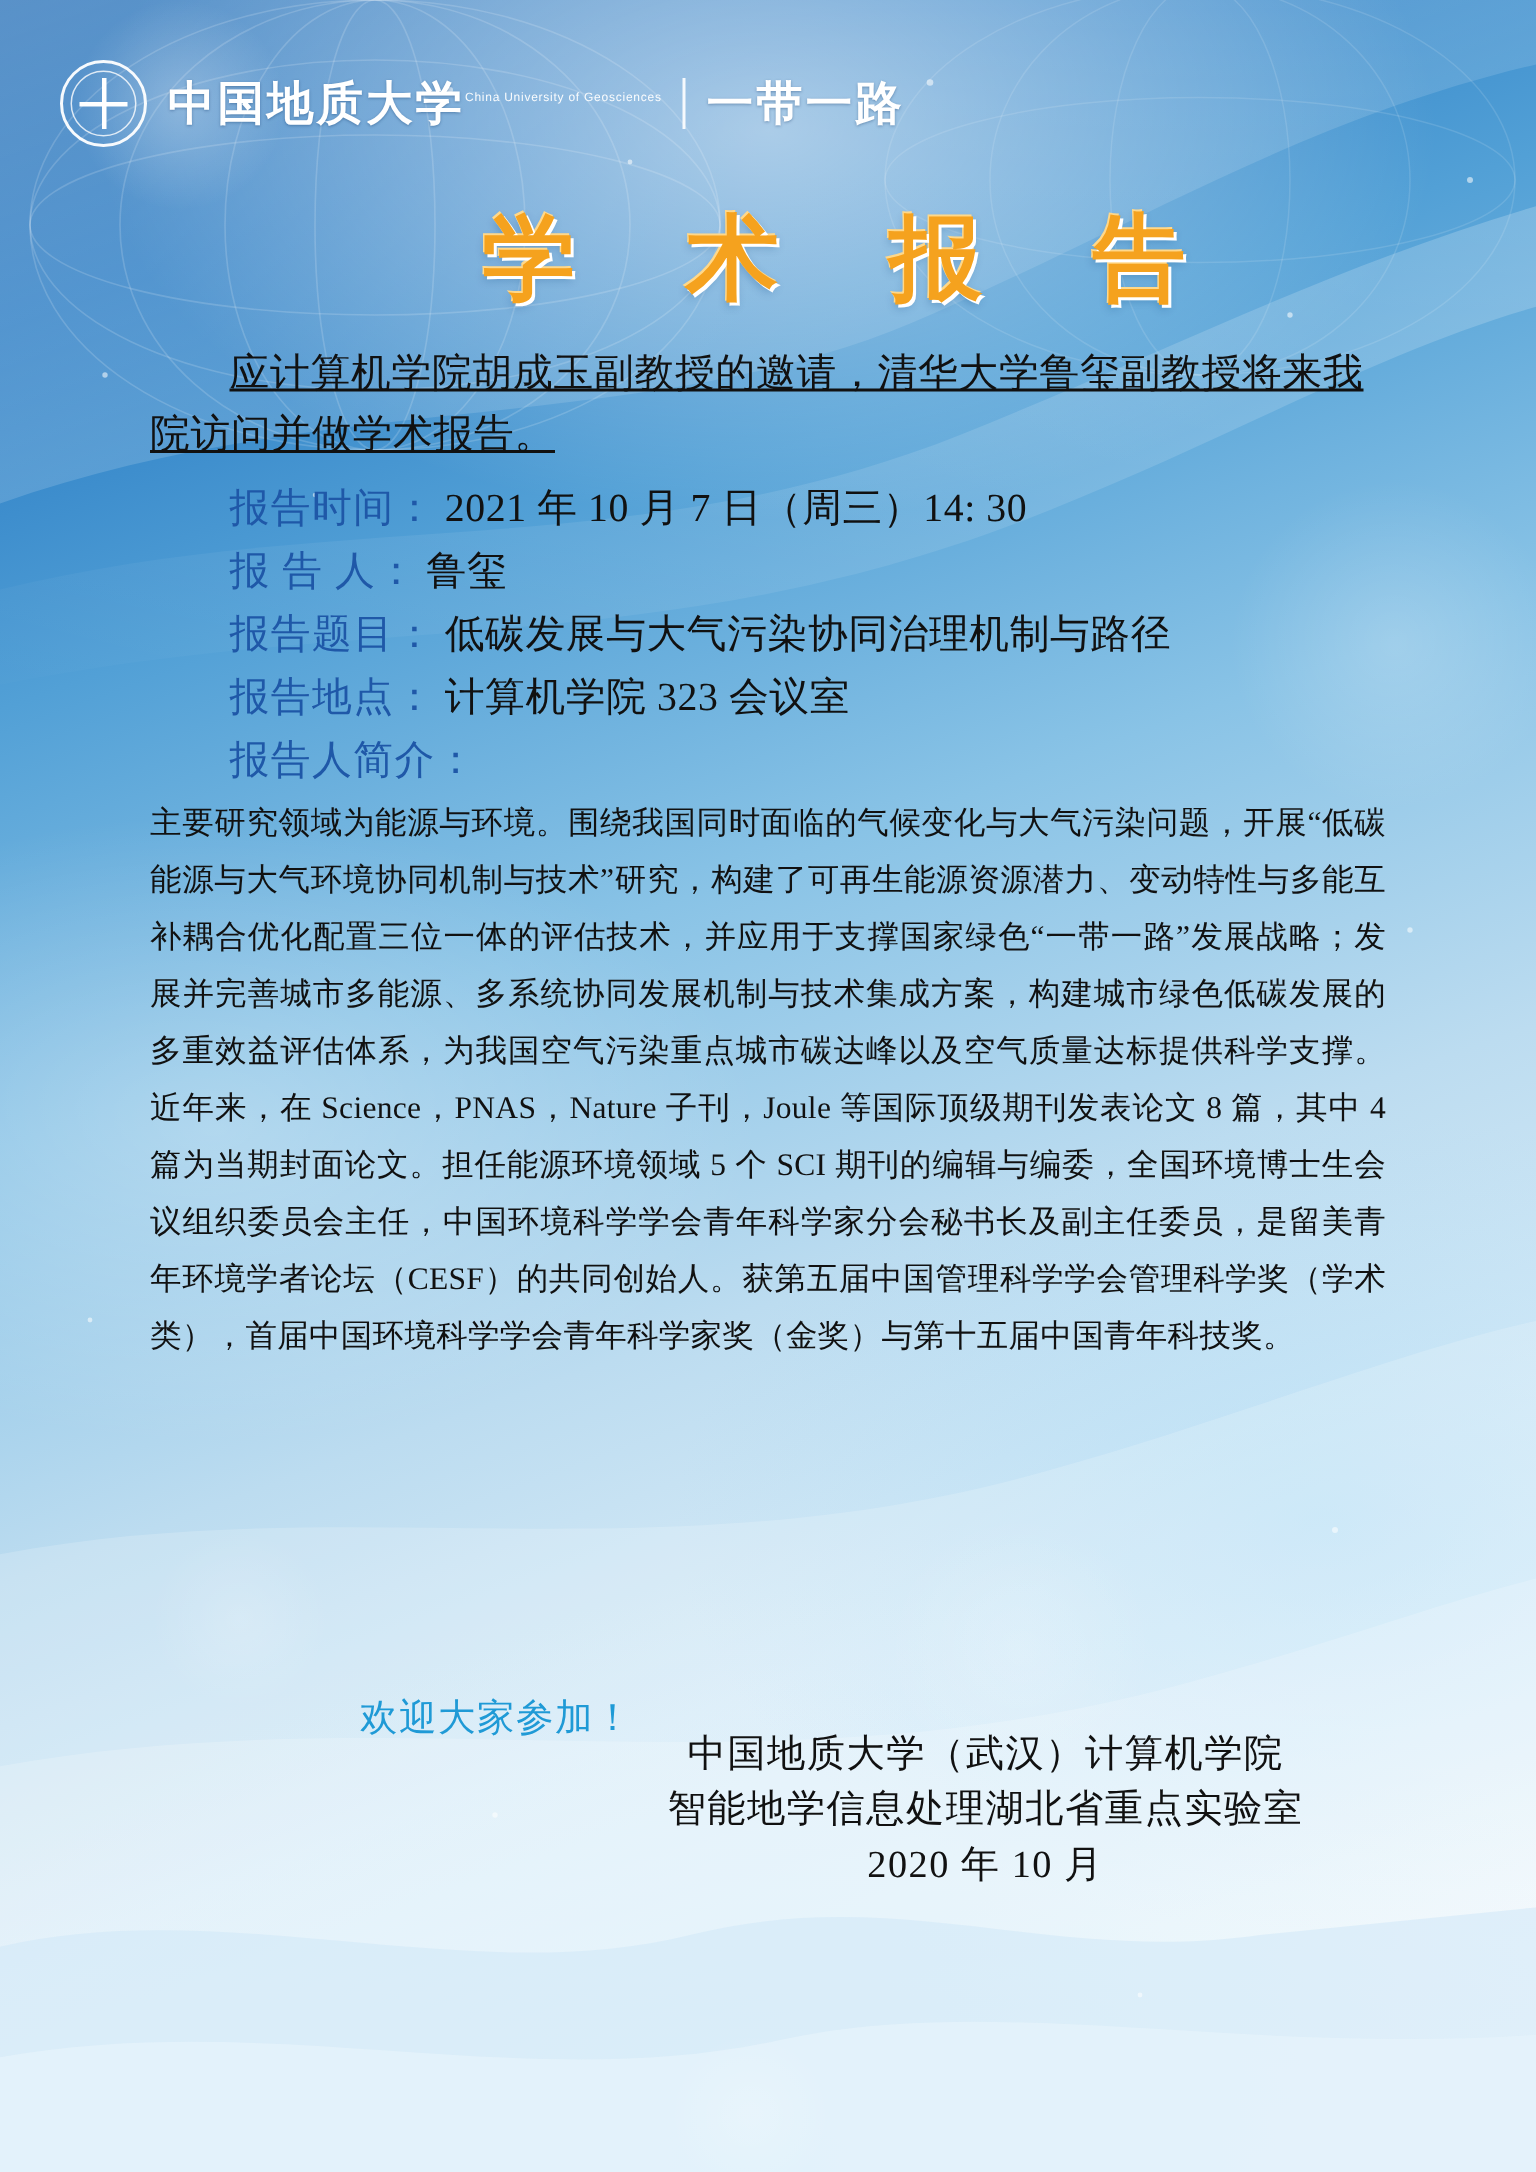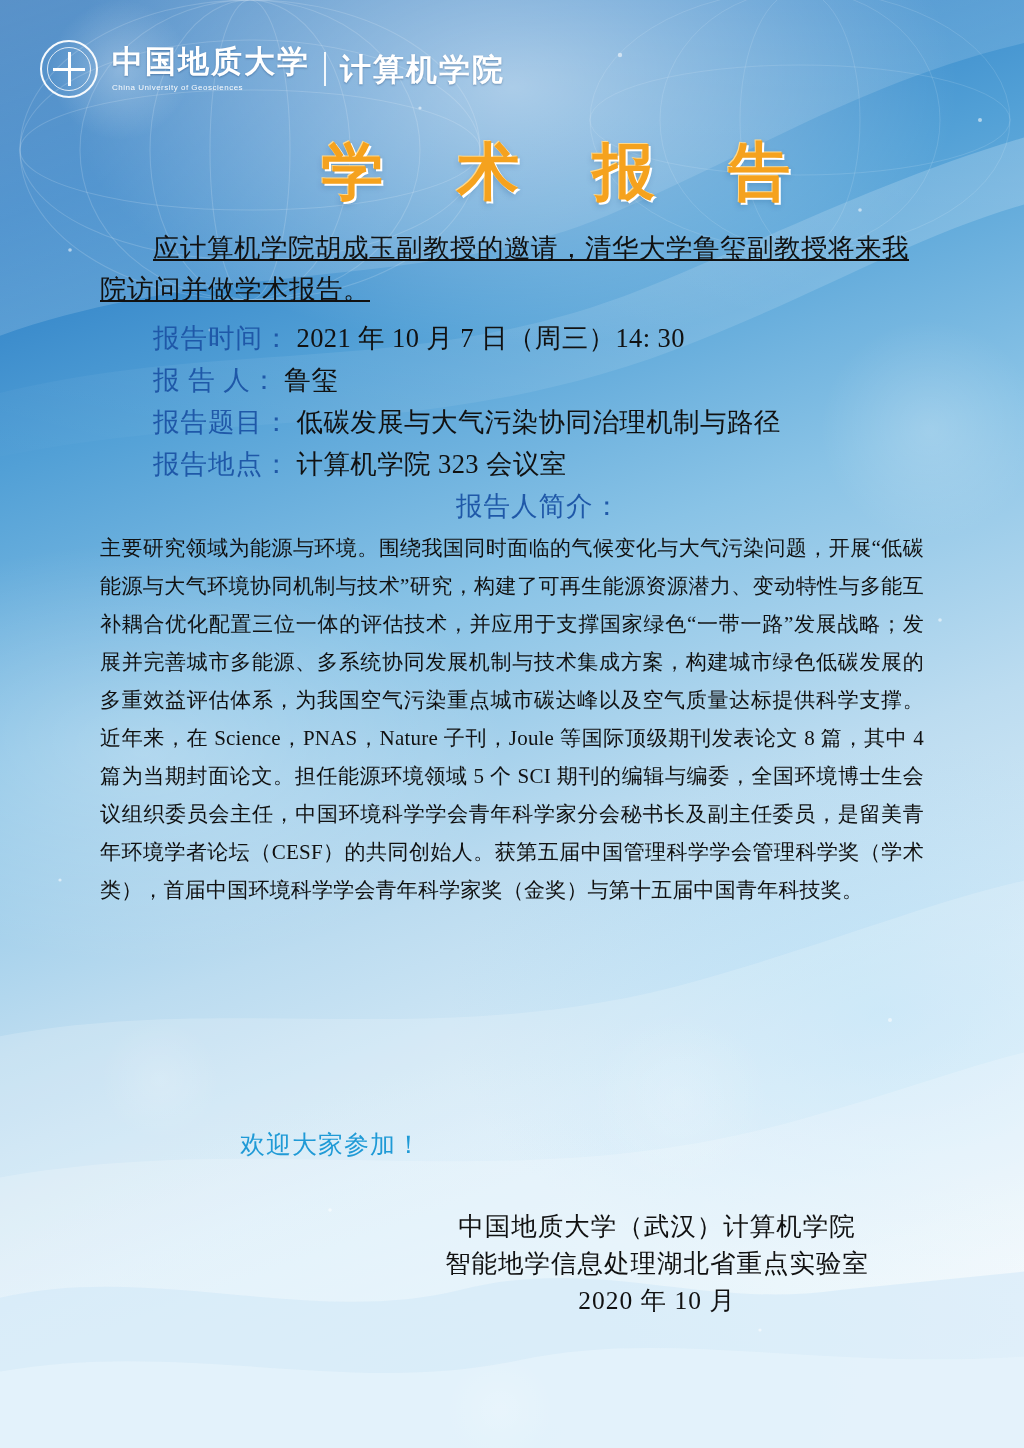--- a/index.html
+++ b/index.html
@@ -89,21 +89,21 @@
     text-shadow: 0 1px 2px rgba(0,40,90,.35);
   }
   .logo-en {
     font-family: "Liberation Sans", sans-serif;
     font-size: 8px;
     letter-spacing: .5px;
     margin-top: 6px;
     display: block;
     opacity: .95;
   }
-  .logo-left-block { display:flex; flex-direction:column; }
+  .logo-left-block { display:flex; flex-direction:row; }
   .logo-sep {
     width: 2px;
     height: 34px;
     background: #ffffff;
     margin: 0 14px;
     opacity: .9;
   }
   .logo-dept {
     font-family: "DejaVu Sans", sans-serif;
     font-weight: bold;
@@ -167,21 +167,20 @@
     color: #111;
     margin-left: 6px;
     letter-spacing: .4px;
   }
   .bio-row {
     display: flex;
     align-items: baseline;
     padding-left: 53px;
     font-size: 26.5px;
     line-height: 42px;
-    justify-content: center;
   }
   .bio-lead {
     font-size: 21px;
     margin-left: 8px;
     letter-spacing: .3px;
   }
   .bio-body {
     margin-top: 2px;
     font-size: 21px;
     line-height: 38px;
@@ -197,21 +196,21 @@
     font-size: 25px;
     color: #1f9ad6;
     letter-spacing: 1px;
     margin-left: 28px;
   }
 
   
   .signature {
     position: absolute;
     right: 155px;
-    top: 1208px;
+    top: 1150px;
     text-align: center;
     font-size: 25.5px;
     line-height: 37px;
     color: #111;
     letter-spacing: 1px;
   }
 </style>
 </head>
 <body>
 
@@ -284,21 +283,21 @@
       <div class="ring2"></div>
       <div class="cross-v"></div>
       <div class="cross-h"></div>
     </div>
     <div class="logo-text">
       <div class="logo-left-block">
         <span class="logo-cn">中国地质大学</span>
         <span class="logo-en">China University of Geosciences</span>
       </div>
       <div class="logo-sep"></div>
-      <span class="logo-dept">计算机学院</span>
+      <span class="logo-dept">一带一路</span>
     </div>
   </div>
 
   <div class="main-title">学 术 报 告</div>
 
   <div class="content">
 
     <div class="intro">应计算机学院胡成玉副教授的邀请，清华大学鲁玺副教授将来我院访问并做学术报告。</div>
 
     <div class="fields">

